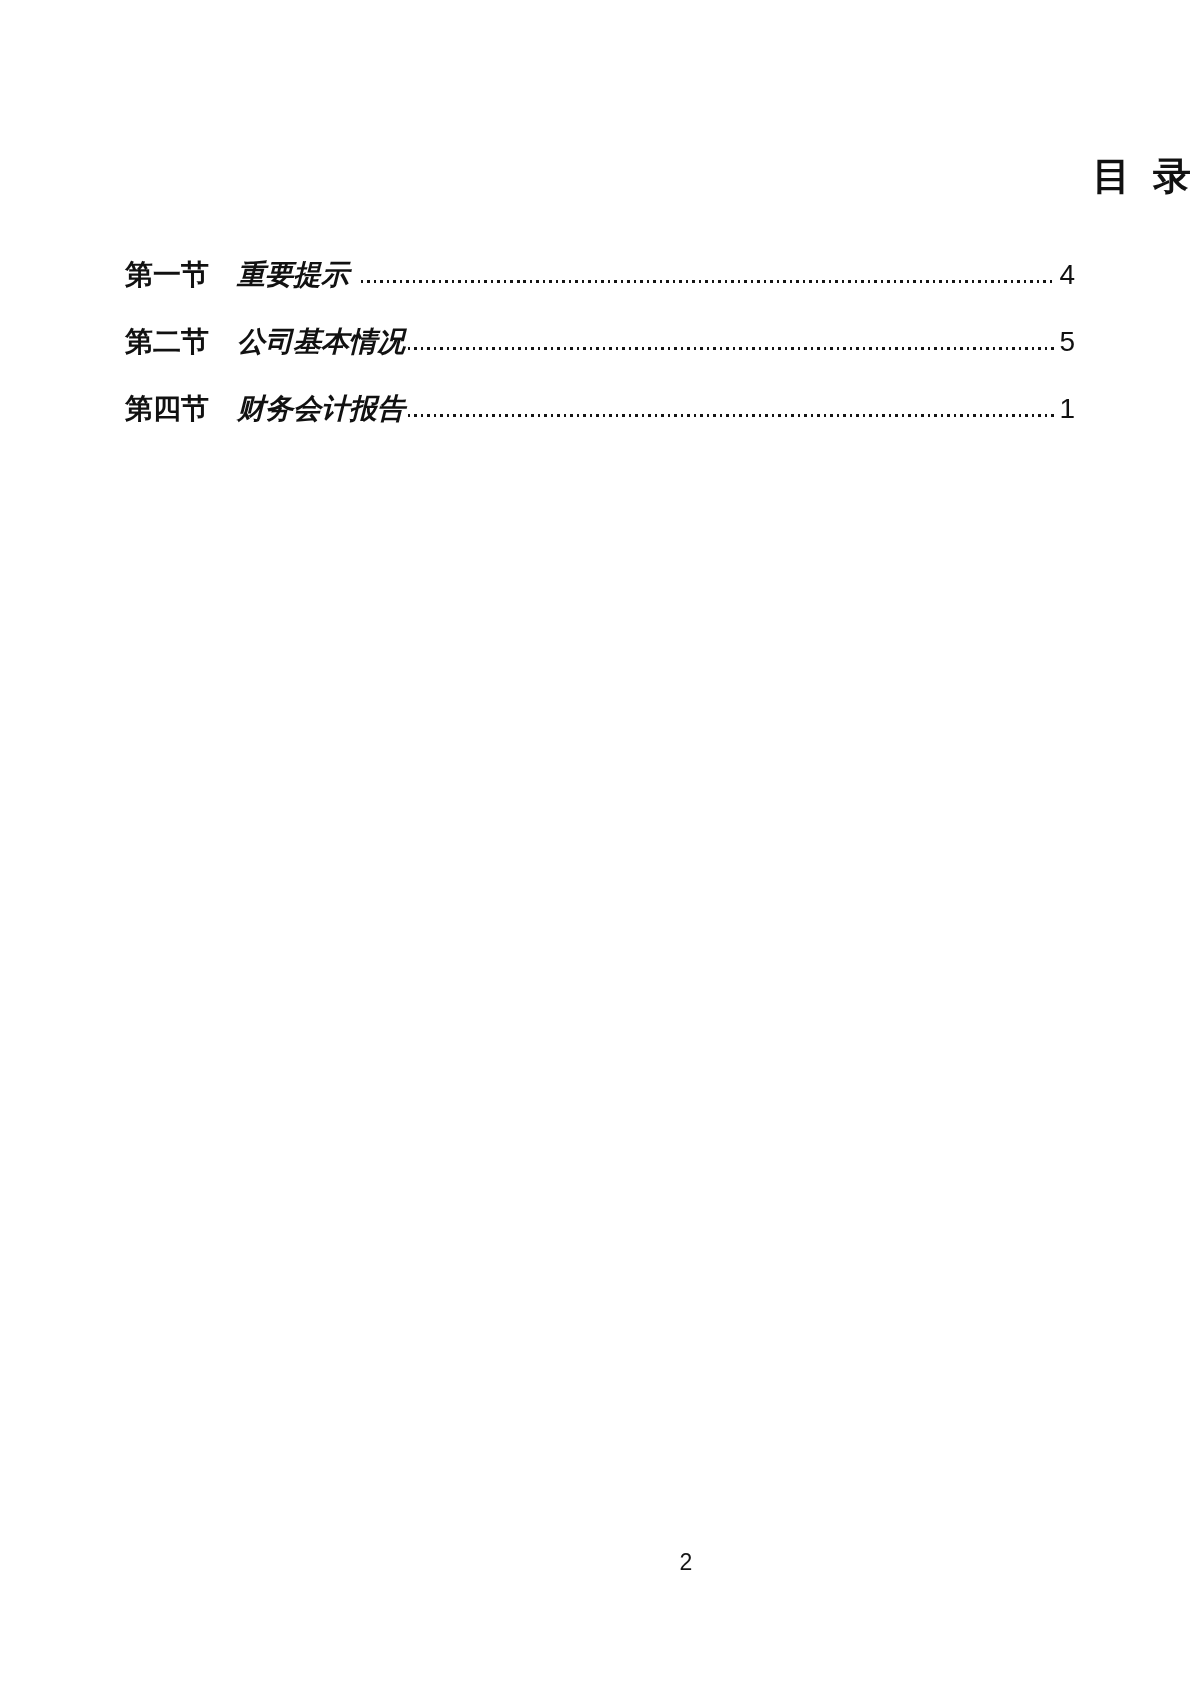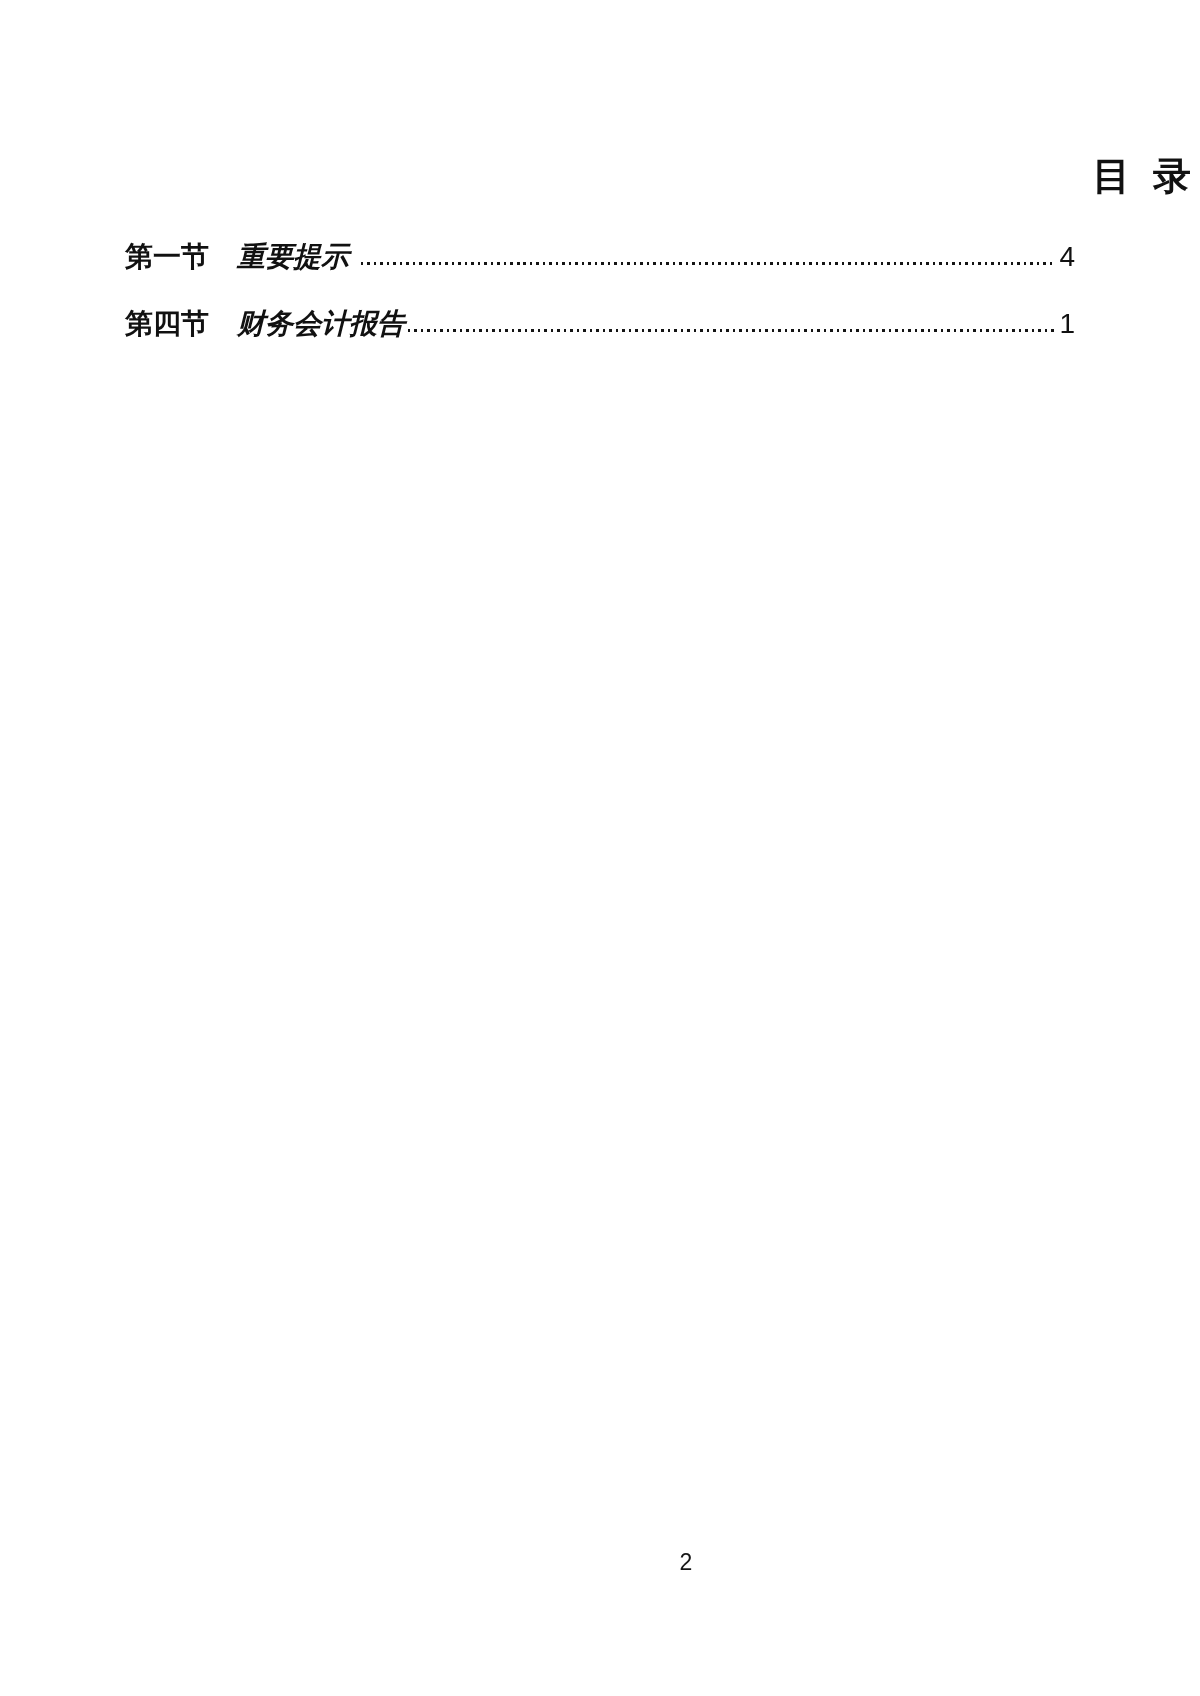--- a/index.html
+++ b/index.html
@@ -25,21 +25,21 @@
     text-align: right;
     font-family: "Liberation Sans", "DejaVu Sans", sans-serif;
     font-weight: 700;
     font-size: 38px;
     line-height: 48px;
     word-spacing: 10px;
     letter-spacing: 1px;
   }
   .toc {
     position: absolute;
-    top: 242px;
+    top: 260px;
     left: 125px;
     width: 950px;
   }
   .toc-row {
     display: flex;
     align-items: baseline;
     height: 29px;
     line-height: 29px;
     margin-bottom: 38px;
     font-family: "Liberation Serif", "DejaVu Serif", serif;
@@ -102,20 +102,26 @@
 
   <nav class="toc">
 
     <div class="toc-row">
       <span class="toc-sec">第一节</span>
       <span class="toc-chap">重要提示</span>
       <span class="toc-dots gap"></span>
       <span class="toc-page">4</span>
     </div>
 
+    <div class="toc-row">
+      <span class="toc-sec">第二节</span>
+      <span class="toc-chap">公司基本情况</span>
+      <span class="toc-dots"></span>
+      <span class="toc-page">5</span>
+    </div>
 
 
     <div class="toc-row">
       <span class="toc-sec">第四节</span>
       <span class="toc-chap">财务会计报告</span>
       <span class="toc-dots"></span>
       <span class="toc-page">1</span>
     </div>
 
   </nav>

